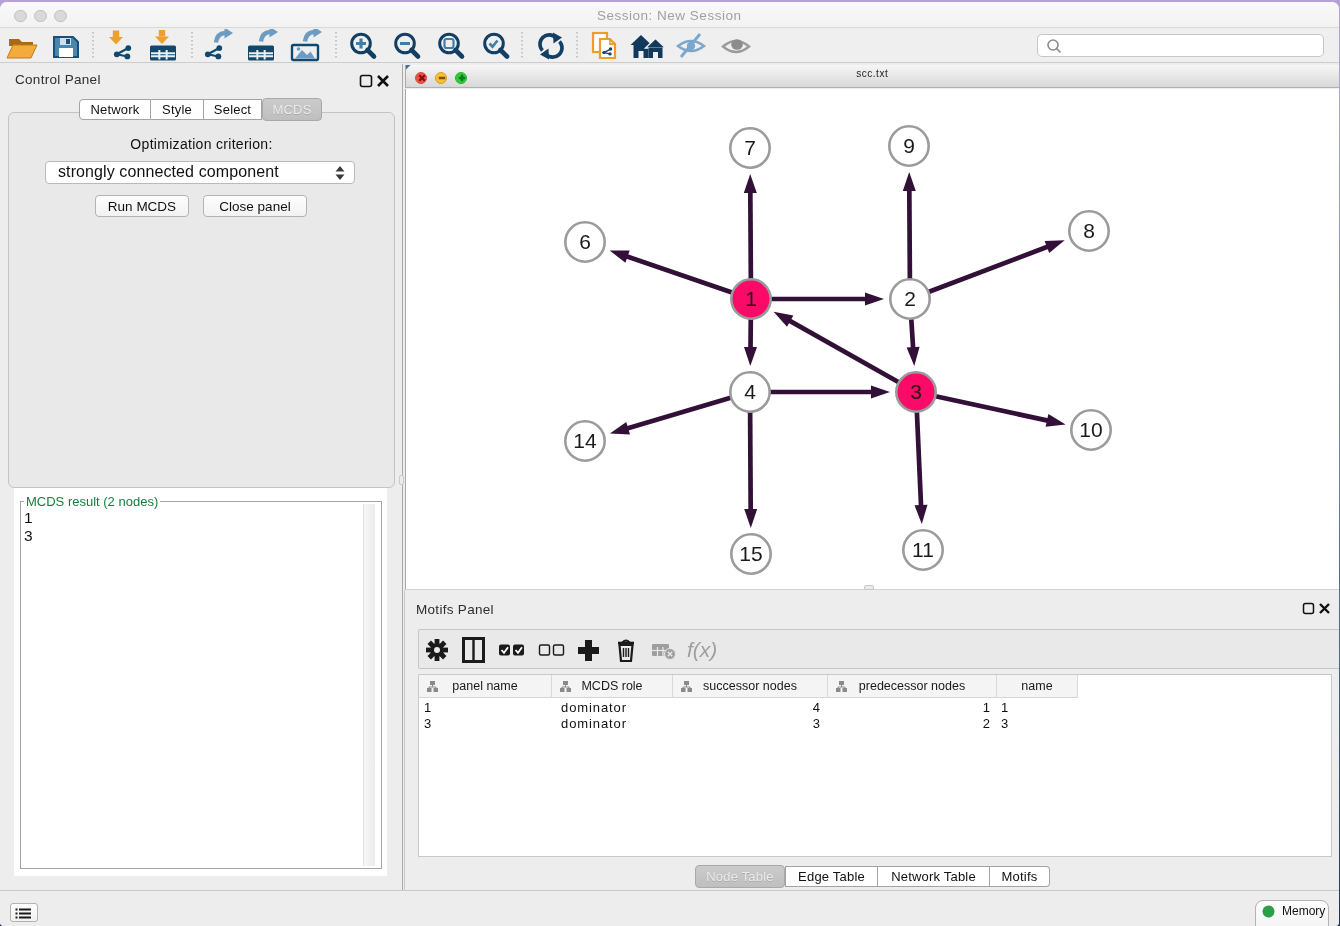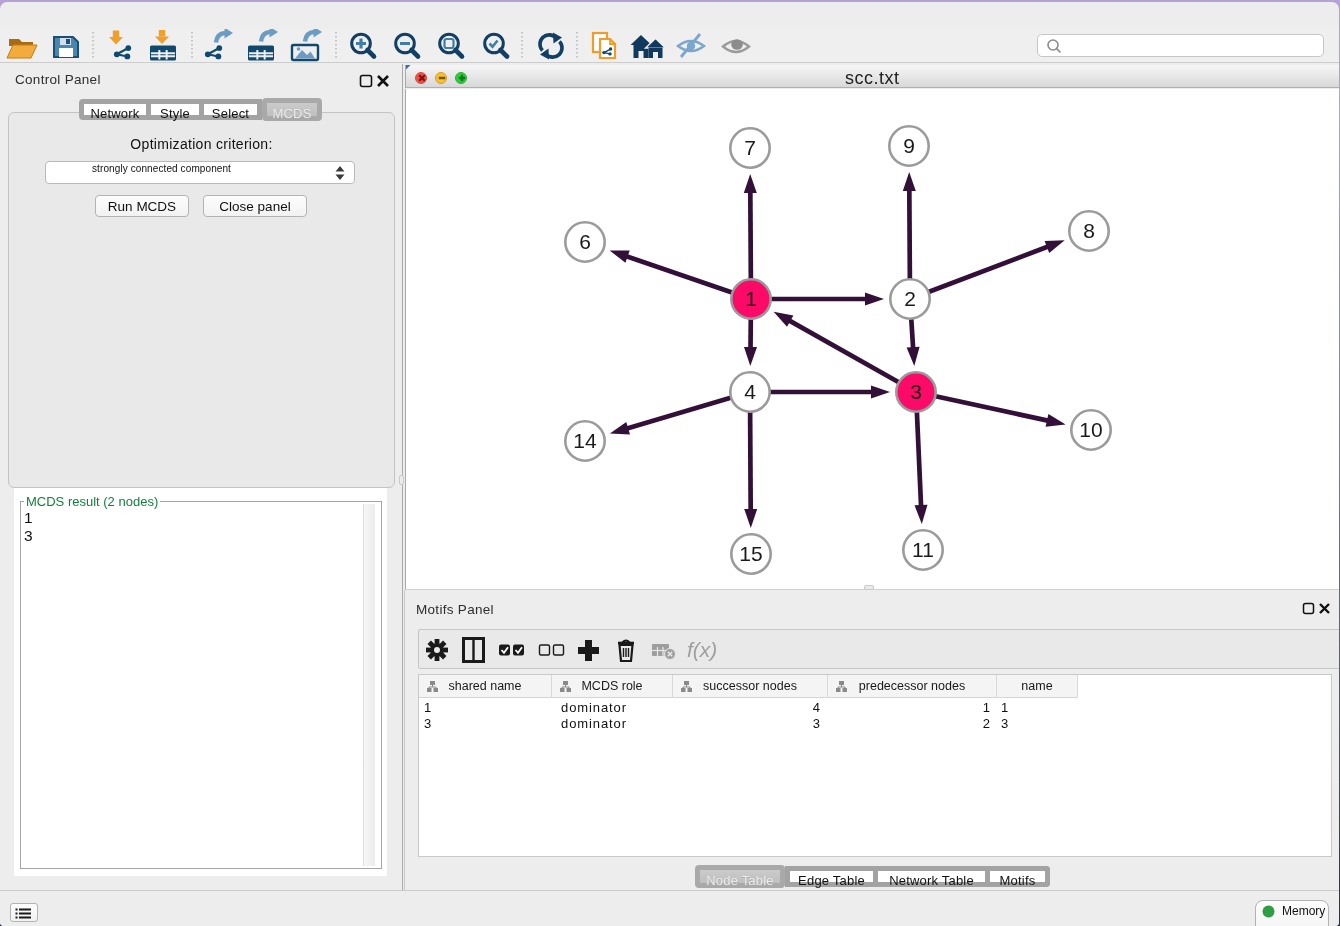--- a/index.html
+++ b/index.html
@@ -20,40 +20,40 @@
 #titletext { position:absolute; top:6px; left:0; width:100%; text-align:center;
   font-size:13.5px; letter-spacing:0.5px; color:#a0a0a0; }
 #toolbar { position:absolute; left:0; top:27px; width:100%; height:34px;
   background:#efefef; border-bottom:1px solid #cdcdcd; }
 #searchbox { position:absolute; left:1037px; top:5px; width:287px; height:23px;
   background:#fff; border:1px solid #c6c6c6; border-radius:5px; }
 
 #cpanel { position:absolute; left:0; top:62px; width:403px; height:826px; background:#ededed; border-right:1px solid #a9a9a9;}
 #cp-title { position:absolute; left:15px; top:8px; font-size:13.5px; letter-spacing:0.3px; color:#2e2e2e; }
 .tabrow { position:absolute; height:21px; font-size:13px; z-index:5; }
-.tabrow .tab { position:absolute; top:0; height:21px; background:#fff; border:5px solid #a3a3a3;
+.tabrow .tab { position:absolute; top:0; height:21px; background:#fff; border:1px solid #a3a3a3;
   color:#111; text-align:center; line-height:19px; letter-spacing:0.2px; }
 .tabrow .tab.sel { background:linear-gradient(#cbcbcb,#bfbfbf); color:#ebebeb;
   border-color:#a9a9a9; border-radius:4px; text-shadow:0 1px 0 #aaa; }
 #cp-box { position:absolute; left:8px; top:48px; width:387px; height:376px;
   background:#e9e9e9; border:1px solid #c3c3c3; border-radius:6px; }
 #mcds-white { position:absolute; left:14px; top:424px; width:373px; height:388px; background:#fff; }
 #mcds-fs { position:absolute; left:6px; top:13px; width:362px; height:368px;
   border:1px solid #a5a5a5; }
 #mcds-leg { position:absolute; left:3px; top:-7px; background:#fff; padding:0 2px;
   font-size:13px; line-height:14px; color:#15803d; z-index:4; }
 #mcds-ta { position:absolute; left:2px; top:2px; right:2px; bottom:2px; background:#fff;
   font-size:15.5px; color:#111; line-height:17.5px; padding:5px 0 0 1px; }
 #mcds-sb { position:absolute; right:6px; top:2px; width:12px; bottom:2px;
   background:linear-gradient(90deg,#f6f6f6,#ececec); border-left:1px solid #e0e0e0; }
 
 #netwin { position:absolute; left:404px; top:63px; width:934.5px; height:525px; }
 #nw-tb { position:absolute; left:1px; top:0; right:0; height:23px;
   background:linear-gradient(#f6f6f6,#d8d8d8); border-bottom:1px solid #b0b0b0; border-left:1px solid #a9a9a9;}
-#nw-title { position:absolute; width:100%; text-align:center; top:3px; font-size:18px; letter-spacing:0.5px; color:#222; }
+#nw-title { position:absolute; width:100%; text-align:center; top:3px; font-size:10px; letter-spacing:0.5px; color:#222; }
 .mtl { position:absolute; top:6.5px; width:12px; height:12px; border-radius:50%; }
 .mtl svg { position:absolute; left:-0.5px; top:-0.5px; }
 #canvas { position:absolute; left:1px; top:24px; right:0; bottom:0; background:#fff; border-left:1px solid #a9a9a9; border-bottom:1px solid #d2d2d2; }
 
 #tpanel { position:absolute; left:404px; top:588px; width:934.5px; height:300px; background:#ededed; border-left:1px solid #c9c9c9;}
 #tp-title { position:absolute; left:11px; top:12px; font-size:13.5px; letter-spacing:0.3px; color:#2e2e2e; }
 #tp-toolbar { position:absolute; left:13px; top:39px; width:1080px; height:40px;
   background:#e9e9e9; border:1px solid #c6c6c6; border-radius:2px; }
 #tp-table { position:absolute; left:13px; top:84px; width:914px; height:183px; background:#fff;
   border:1px solid #c9c9c9; }
@@ -65,20 +65,26 @@
 .trow div { position:absolute; top:1px; }
 
 #statusbar { position:absolute; left:0; top:888px; width:1338.5px; height:38px;
   background:#ededed; border-top:1px solid #c9c9c9; }
 .btn { background:linear-gradient(#fdfdfd,#f2f2f2); border:1px solid #b3b3b3; }
 svg text { font-family:"Liberation Sans", sans-serif; }
 </style>
 </head>
 <body>
 <div id="win">
+  <div id="titlebar">
+    <div class="tl" style="left:14px;"></div>
+    <div class="tl" style="left:34px;"></div>
+    <div class="tl" style="left:54px;"></div>
+    <div id="titletext">Session: New Session</div>
+  </div>
   <div id="toolbar">
     <svg width="1340" height="34" style="position:absolute;left:0;top:0;">
         <line x1="93" y1="3" x2="93" y2="31" stroke="#9a9a9a" stroke-width="1" stroke-dasharray="1.5,2.5"></line>
         <line x1="192" y1="3" x2="192" y2="31" stroke="#9a9a9a" stroke-width="1" stroke-dasharray="1.5,2.5"></line>
         <line x1="336" y1="3" x2="336" y2="31" stroke="#9a9a9a" stroke-width="1" stroke-dasharray="1.5,2.5"></line>
         <line x1="522" y1="3" x2="522" y2="31" stroke="#9a9a9a" stroke-width="1" stroke-dasharray="1.5,2.5"></line>
         <line x1="577" y1="3" x2="577" y2="31" stroke="#9a9a9a" stroke-width="1" stroke-dasharray="1.5,2.5"></line>
         <polygon points="9,10 19,10 22,13 33,13 33,17 9,17" fill="#a96a12"></polygon>
         <polygon points="13,16 37,16 31,29 7,29" fill="#f4ab3e" stroke="#c07c16" stroke-width="1"></polygon>
         <path d="M54 8 h19 l5 5 v15 h-24 z" fill="#4a87ae" stroke="#1c4f77" stroke-width="2"></path>
@@ -171,21 +177,21 @@
       </svg>
     <div class="tabrow" style="left:79px; top:35px; width:243px;">
       <div class="tab" style="left:0; width:72px; border-radius:4px 0 0 4px;">Network</div>
       <div class="tab" style="left:72px; width:53px; border-left:none;">Style</div>
       <div class="tab" style="left:125px; width:58px; border-left:none;">Select</div>
       <div class="tab sel" style="left:183px; top:-1px; width:60px; height:23px; line-height:22px;">MCDS</div>
     </div>
     <div id="cp-box">
       <div style="position:absolute; left:0; top:23px; width:100%; text-align:center; font-size:14px; letter-spacing:0.3px; color:#111;">Optimization criterion:</div>
       <div style="position:absolute; left:36px; top:48px; width:310px; height:23px; background:#fff; border:1px solid #b9b9b9; border-radius:4px;">
-        <div style="position:absolute; left:12px; top:0.5px; font-size:10px; letter-spacing:0.1px; color:#111;margin-left:34px;">strongly connected component</div>
+        <div style="position:absolute; left:12px; top:0.5px; font-size:16px; letter-spacing:0.1px; color:#111;">strongly connected component</div>
         <svg width="16" height="21" style="position:absolute;right:6px;top:1px;">
             <polygon points="8,3 12.5,8.5 3.5,8.5" fill="#3a3a3a"></polygon>
             <polygon points="8,17 12.5,11.5 3.5,11.5" fill="#3a3a3a"></polygon>
           </svg>
       </div>
       <div class="btn" style="position:absolute; left:86px; top:82px; width:94px; height:22px; border-radius:4px; text-align:center; line-height:21px; font-size:13.5px; color:#111;">Run MCDS</div>
       <div class="btn" style="position:absolute; left:194px; top:82px; width:104px; height:22px; border-radius:4px; text-align:center; line-height:21px; font-size:13.5px; color:#111;">Close panel</div>
     </div>
     <div id="mcds-white">
       <div id="mcds-fs">
@@ -312,21 +318,21 @@
           <line x1="244" y1="17" x2="244" y2="26" stroke="#e9e9e9" stroke-width="1.2"></line>
           <line x1="233" y1="20.5" x2="250" y2="20.5" stroke="#e9e9e9" stroke-width="1.2"></line>
           <circle cx="251" cy="24" r="5.5" fill="#9e9e9e" stroke="#e9e9e9" stroke-width="1"></circle>
           <path d="M248.8 21.8 l4.4 4.4 M253.2 21.8 l-4.4 4.4" stroke="#e9e9e9" stroke-width="1.4"></path>
           <text x="268" y="27" font-family="Liberation Serif, serif" font-style="italic" font-size="21" fill="#9e9e9e">f(x)</text>
         </svg>
     </div>
     <div id="tp-table">
       <div id="tp-header">
         <div class="hcell" style="left:0px; width:133px;">
-            <span>shared name</span>
+            <span>panel name</span>
           </div>
           <div class="hcell" style="left:133px; width:121px;text-decoration:underline;">
             <span>MCDS role</span>
           </div>
           <div class="hcell" style="left:254px; width:155px;">
             <span>successor nodes</span>
           </div>
           <div class="hcell" style="left:409px; width:169px;">
             <span>predecessor nodes</span>
           </div>

